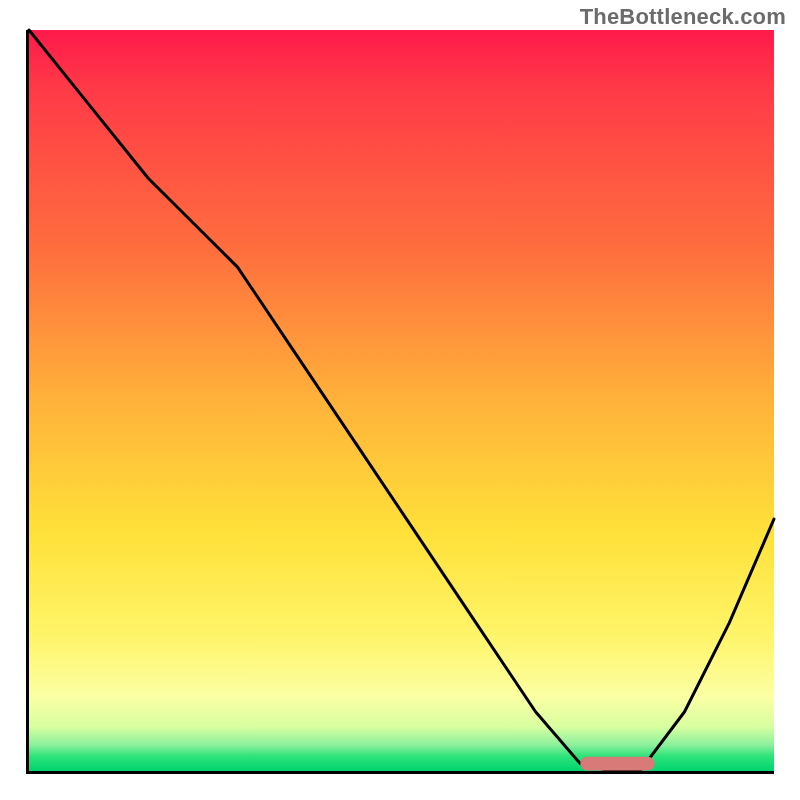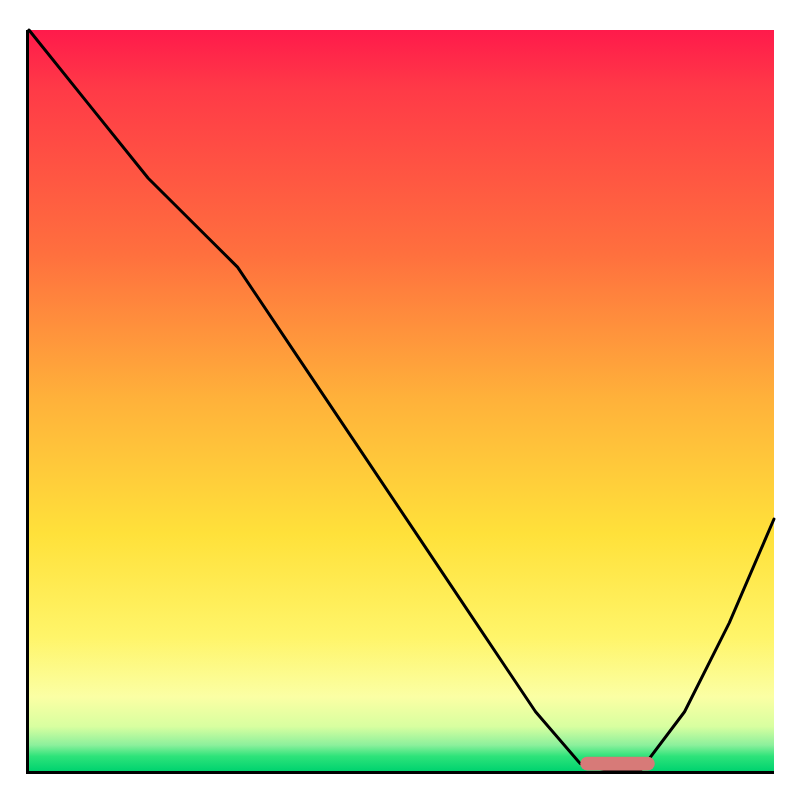--- a/index.html
+++ b/index.html
@@ -63,20 +63,21 @@
     width: 100%;
     height: 100%;
     overflow: visible;
   }
 </style>
 </head>
 <body>
 
 <div class="container">
 
+  <div class="watermark">TheBottleneck.com</div>
 
   <div class="plot-frame">
     <div class="gradient"></div>
 
     <svg class="curve" viewBox="0 0 748 744" preserveAspectRatio="none">
 
       <path id="curve-path" fill="none" stroke="#000000" stroke-width="3" stroke-linejoin="round" stroke-linecap="round" d="M0.0 0.0 L59.8 74.4 L119.7 148.8 L179.5 208.3 L209.4 238.1 L269.3 327.4 L329.1 416.6 L389.0 505.9 L448.8 595.2 L508.6 684.5 L553.5 736.6 L583.4 744.0 L613.4 744.0 L658.2 684.5 L703.1 595.2 L748.0 491.0"></path>
 
       <rect id="min-marker" rx="7" ry="7" fill="#d77a78" x="553.5" y="729.6" width="74.8" height="14"></rect>
     </svg>

